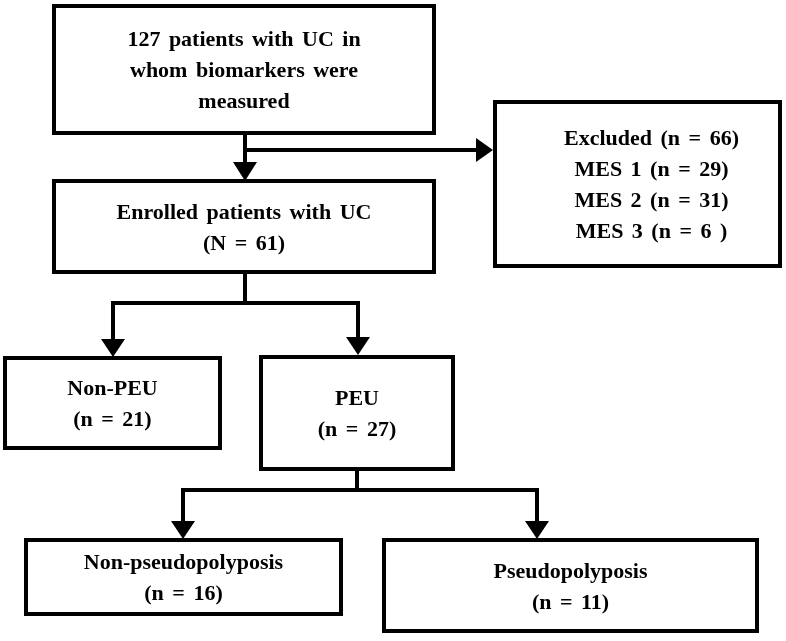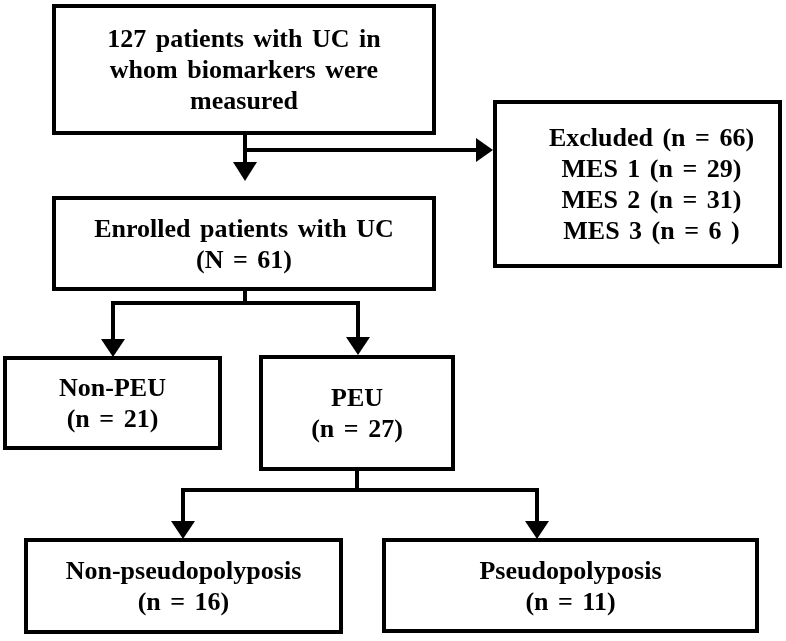--- a/index.html
+++ b/index.html
@@ -25,32 +25,32 @@
   .node {
     position: absolute;
     box-sizing: border-box;
     border: 4px solid #000000;
     background: #ffffff;
     display: flex;
     align-items: center;
     justify-content: center;
     text-align: center;
     color: #000000;
-    font-size: 26px;
+    font-size: 22px;
     font-weight: 700;
     line-height: 31px;
     white-space: pre-line;
     word-spacing: 3px;
   }
   .node-top        { left: 52px;  top: 4px;   width: 384px; height: 131px; }
   .node-excluded   { left: 493px; top: 100px; width: 289px; height: 168px; padding-left: 28px; }
-  .node-enrolled   { left: 52px;  top: 179px; width: 384px; height: 95px; margin-top: 17px;  }
+  .node-enrolled   { left: 52px;  top: 179px; width: 384px; height: 95px;  }
   .node-non-peu    { left: 3px;   top: 356px; width: 219px; height: 94px;  }
   .node-peu        { left: 259px; top: 355px; width: 196px; height: 116px;  }
-  .node-non-pseudo { left: 24px;  top: 538px; width: 319px; height: 96px;  }
+  .node-non-pseudo { left: 24px;  top: 538px; width: 319px; height: 78px;  }
   .node-pseudo     { left: 382px; top: 538px; width: 377px; height: 95px;  }
 </style>
 </head>
 <body>
 
 <div class="figure">
 
   <svg class="connector-layer" viewBox="0 0 786 641" xmlns="http://www.w3.org/2000/svg">
 
     <g>

